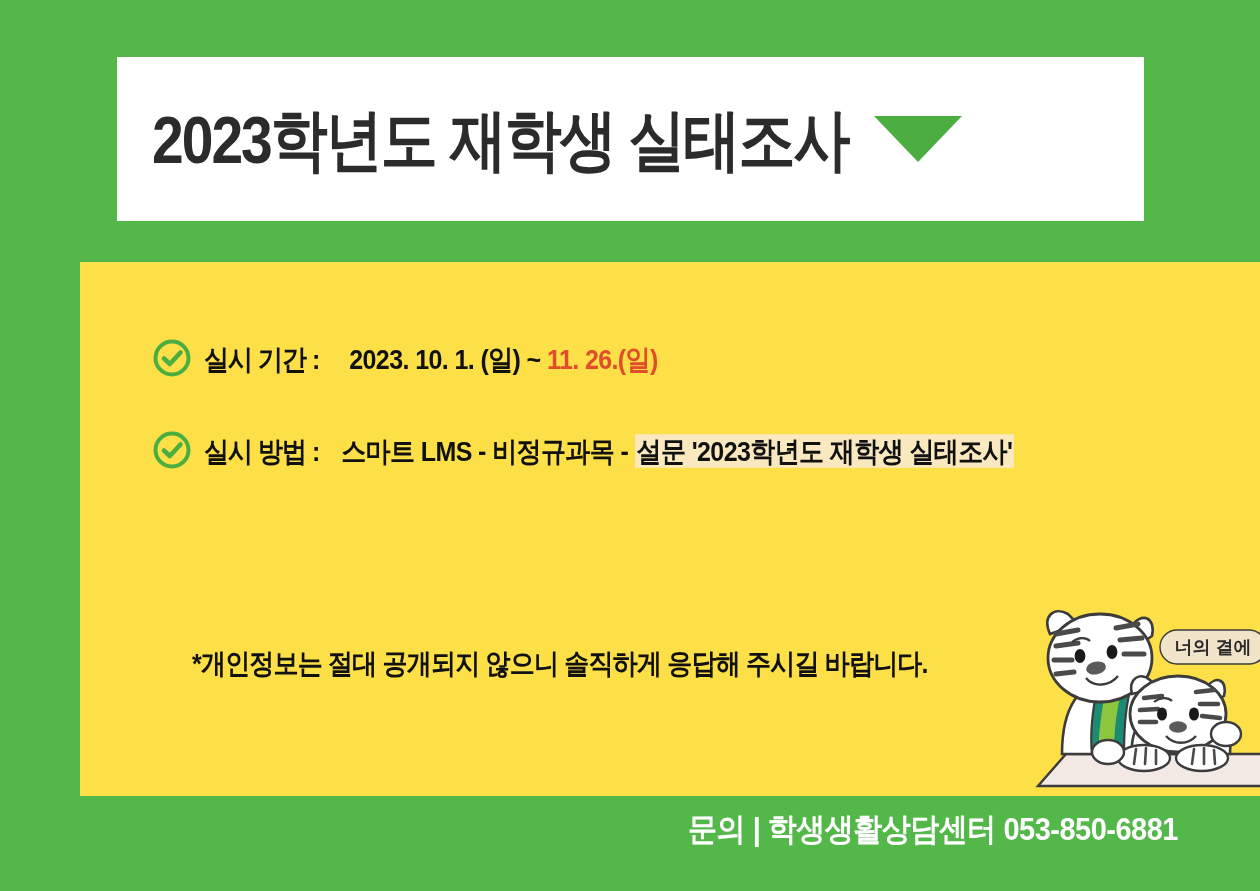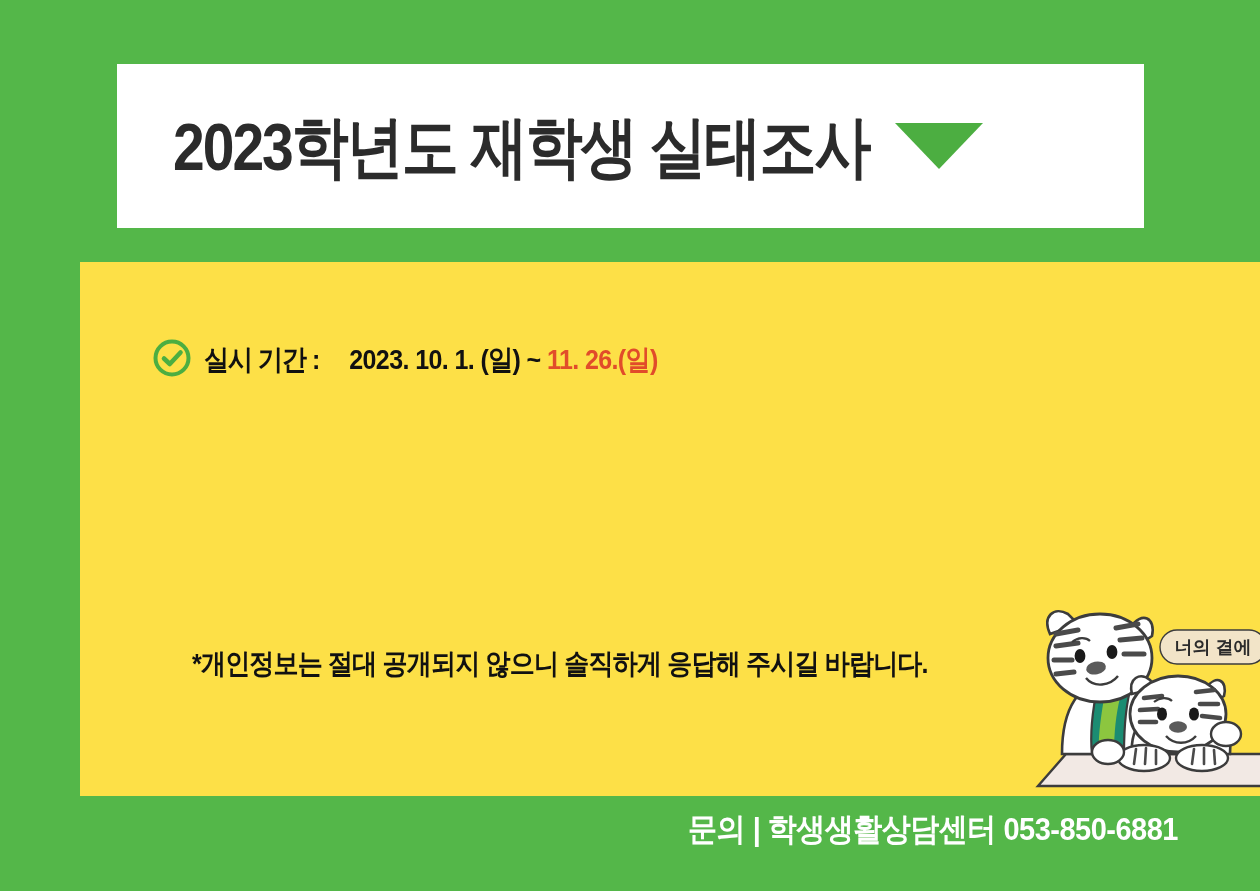--- a/index.html
+++ b/index.html
@@ -12,27 +12,27 @@
     background: #54b749;
     font-family: "Liberation Sans", "DejaVu Sans", sans-serif;
     overflow: hidden;
     position: relative;
   }
 
   
   #title-bar {
     position: absolute;
     left: 117px;
-    top: 64px;
+    top: 57px;
     width: 1027px;
     height: 164px;
     background: #ffffff;
     display: flex;
     align-items: center;
-    padding-left: 56px;
+    padding-left: 35px;
     box-sizing: border-box;
   }
   #title-text {
     font-size: 57px;
     font-weight: 900;
     color: #2b2b2b;
     letter-spacing: -2px;
     white-space: nowrap;
     line-height: 1;
     transform: scaleY(1.18);
@@ -160,20 +160,28 @@
 
   <div class="info-row" id="row-period">
     <svg class="check-icon" viewBox="0 0 40 40">
       <circle cx="20" cy="20" r="16.5" fill="none" stroke="#4cae41" stroke-width="4"></circle>
       <path d="M12 20.5 L17.8 26 L28.5 14.5" fill="none" stroke="#4cae41" stroke-width="4.6" stroke-linecap="round" stroke-linejoin="round"></path>
     </svg>
     <div class="row-label">실시 기간 :</div>
     <div class="row-value"><span>2023. 10. 1. (일) ~ </span><span class="accent-red">11. 26.(일)</span></div>
   </div>
 
+  <div class="info-row" id="row-method">
+    <svg class="check-icon" viewBox="0 0 40 40">
+      <circle cx="20" cy="20" r="16.5" fill="none" stroke="#4cae41" stroke-width="4"></circle>
+      <path d="M12 20.5 L17.8 26 L28.5 14.5" fill="none" stroke="#4cae41" stroke-width="4.6" stroke-linecap="round" stroke-linejoin="round"></path>
+    </svg>
+    <div class="row-label">실시 방법 :</div>
+    <div class="row-value"><span>스마트 LMS - 비정규과목 - </span><span class="highlight">설문 '2023학년도 재학생 실태조사'</span></div>
+  </div>
 
 
   <div id="footnote">*개인정보는 절대 공개되지 않으니 솔직하게 응답해 주시길 바랍니다.</div>
 
   <svg id="mascot" viewBox="0 0 270 210">
 
     <polygon points="18,200 46,168 250,168 268,200" fill="#f2e9e4" stroke="#3c3c3c" stroke-width="2.4"></polygon>
 
     <path d="M42,168 C42,120 60,96 92,92 L118,92 C130,110 128,150 126,168 Z" fill="#ffffff" stroke="#3c3c3c" stroke-width="2.6"></path>
     <path d="M78,98 C72,126 70,150 72,168 L104,168 C104,140 106,116 112,98 Z" fill="#1b8c72" stroke="#3c3c3c" stroke-width="2.2"></path>

